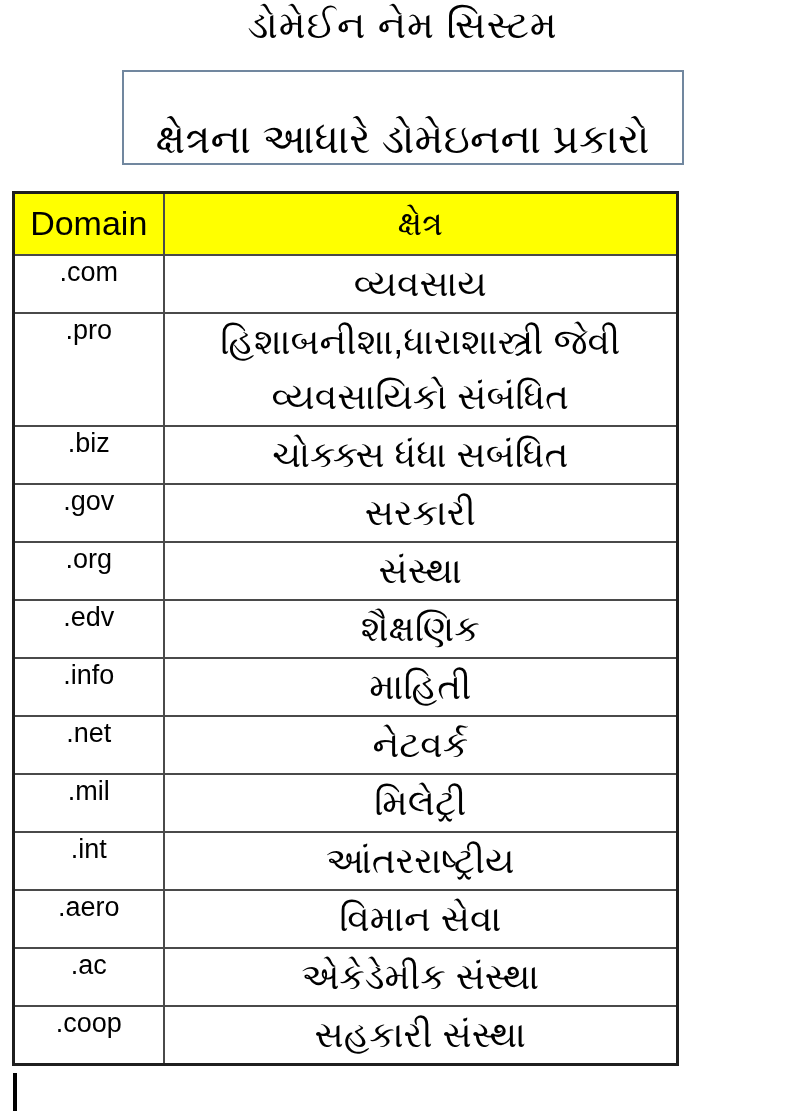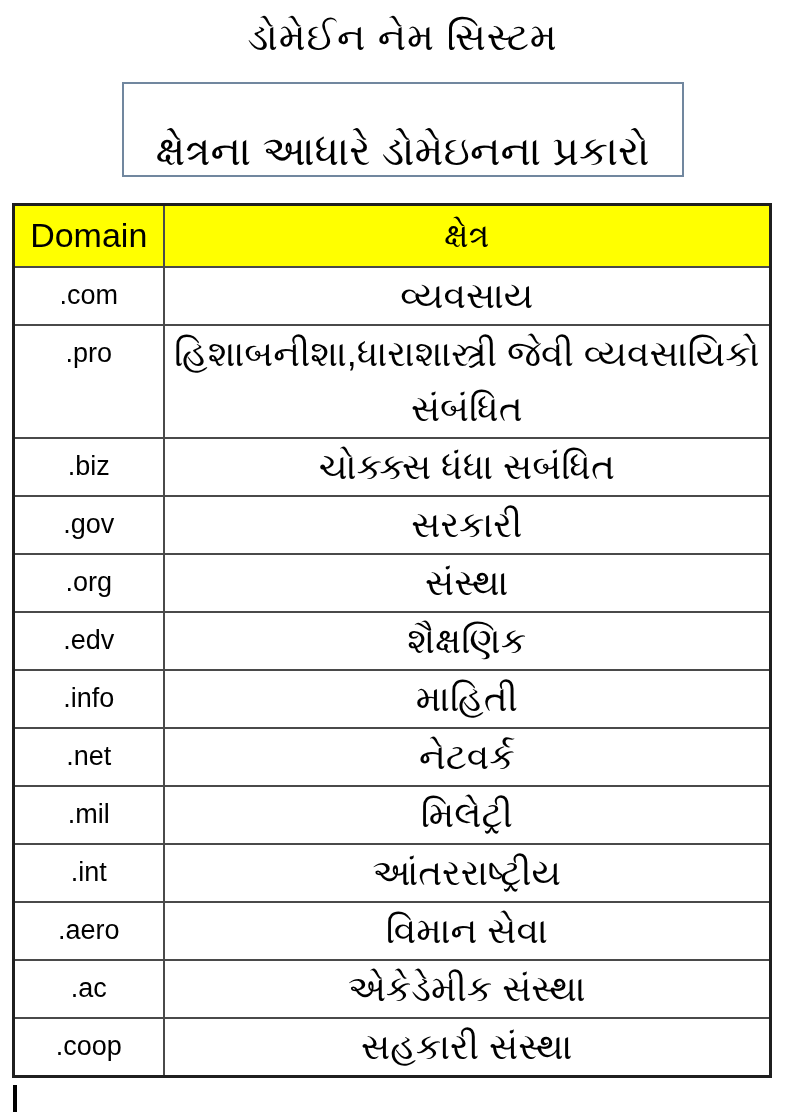--- a/index.html
+++ b/index.html
@@ -9,40 +9,40 @@
     color: #000;
     font-family: "Liberation Sans", sans-serif;
     overflow: hidden;
   }
   .page { width: 805px; height: 1112px; position: relative; }
 
   .doc-title {
     text-align: center;
     font-size: 38px;
     font-weight: 500;
-    padding-top: 16px;
+    padding-top: 4px;
     letter-spacing: 1px;
   }
 
   .subtitle-box {
     width: 562px;
     min-height: 95px;
     margin: 22px auto 7px auto;
     border: 2px solid #71879f;
     display: flex;
     align-items: flex-end;
     justify-content: center;
     font-size: 41px;
     font-weight: 400;
     text-align: center;
   }
 
   table.domain-table {
     margin: 26px 0 0 12px;
-    width: 760px;
+    width: 667px;
     border-collapse: collapse;
     table-layout: fixed;
     border: 3px solid #1f1f1f;
   }
   .domain-table th, .domain-table td {
     border: 2px solid #4a4a4a;
     text-align: center;
   }
   .domain-table thead th {
     background: #ffff00;
@@ -54,21 +54,20 @@
   .col-domain { width: 150px; }
   .domain-table td {
     height: 58px;
     font-size: 36px;
     vertical-align: middle;
     line-height: 1.55;
   }
   td.domain-cell {
     font-size: 27px;
     vertical-align: top;
-    padding-top: 11px;
     line-height: 1.2;
   }
   .misspelled {
     text-decoration-style: wavy;
     text-decoration-color: #e06666;
     text-decoration-thickness: 1px;
     text-underline-offset: 4px;
   }
   .caret {
     width: 4px;

